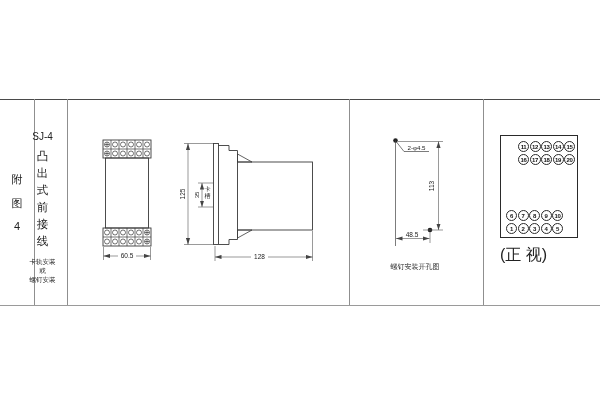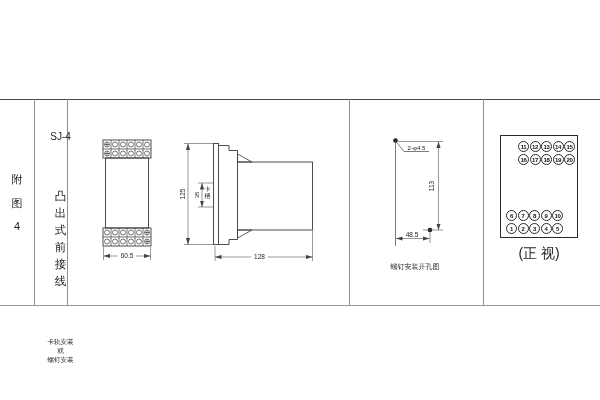--- a/index.html
+++ b/index.html
@@ -7,22 +7,22 @@
           font-family:"Liberation Sans","DejaVu Sans",sans-serif;color:#222;}
   .hline{position:absolute;left:0;width:600px;height:1px;}
   #band-top{top:99px;background:#4a4a4a;}
   #band-bottom{top:305px;background:#9a9a9a;}
   .vline{position:absolute;top:99px;height:206px;width:1px;background:#8f8f8f;}
   
   #index-col{position:absolute;left:0;top:99px;width:34px;height:206px;display:flex;
              flex-direction:column;align-items:center;justify-content:center;gap:9px;
              font-size:11px;}
   
-  #title-col{position:absolute;left:44px;top:99px;width:33px;height:206px;display:flex;
-             flex-direction:column;align-items:center;gap:40px;}
+  #title-col{position:absolute;left:26px;top:99px;width:33px;height:206px;display:flex;
+             flex-direction:column;align-items:center;}
   #model-label{margin-top:32px;font-size:10px;letter-spacing:0;}
   #type-stack{margin-top:7px;display:flex;flex-direction:column;align-items:center;gap:2px;
               font-size:11.5px;}
   #mount-note{margin-top:8px;display:flex;flex-direction:column;align-items:center;
               font-size:6.5px;line-height:9px;white-space:nowrap;}
   
   #drawings{position:absolute;left:85px;top:130px;width:365px;height:135px;}
   #drawings text{font-family:"Liberation Sans","DejaVu Sans",sans-serif;fill:#222;}
   
   #slot-label{position:absolute;left:204px;top:186px;width:7px;font-size:6px;
@@ -34,22 +34,22 @@
   #terminal-panel{position:absolute;left:500px;top:135px;width:78px;height:103px;
                   border:1.5px solid #2a2a2a;box-sizing:border-box;background:#fff;}
   .tgroup{position:absolute;display:flex;flex-direction:column;gap:2px;}
   #terminal-top-group{top:5px;right:2px;}
   #terminal-bottom-group{bottom:3px;left:5px;}
   .trow{display:flex;gap:0.5px;}
   .tcircle{width:11px;height:11px;border:1px solid #2a2a2a;border-radius:50%;
            display:flex;align-items:center;justify-content:center;font-size:6px;
            font-weight:700;letter-spacing:-0.4px;box-sizing:border-box;color:#111;
            background:#fff;}
-  #front-caption{position:absolute;left:500px;top:245px;width:78px;text-align:center;
-                 font-size:14px;}
+  #front-caption{position:absolute;left:500px;top:245px;width:78px;
+                 font-size:16px;}
 </style>
 </head>
 <body>
 
 <div id="canvas">
 
   <div id="band-top" class="hline"></div>
   <div id="band-bottom" class="hline"></div>
   <div class="vline" style="left:34px"></div>
   <div class="vline" style="left:67px"></div>

